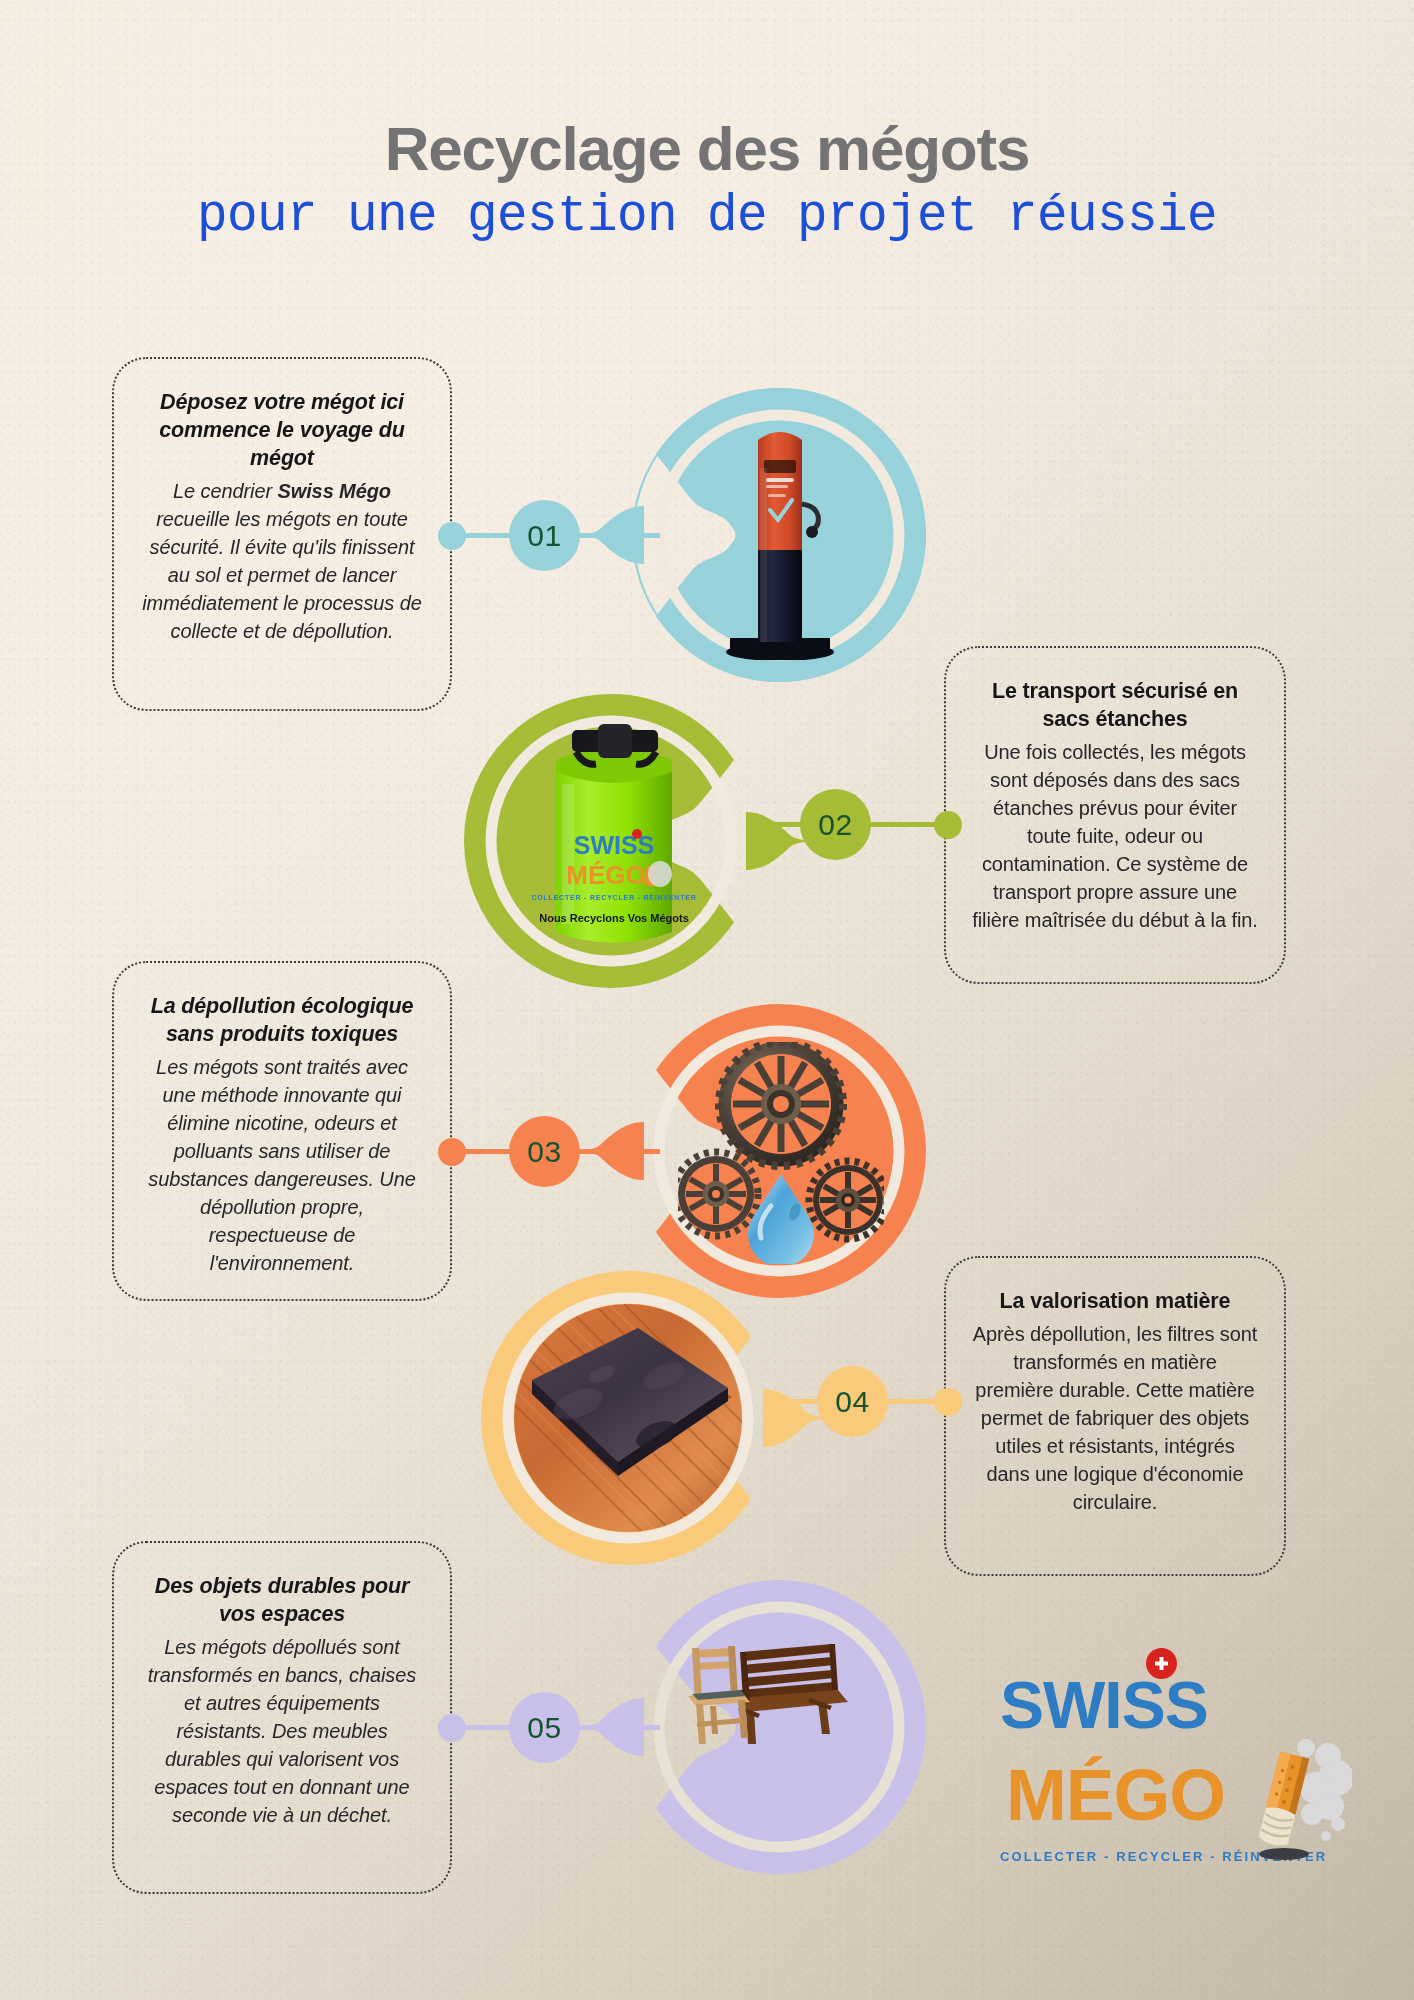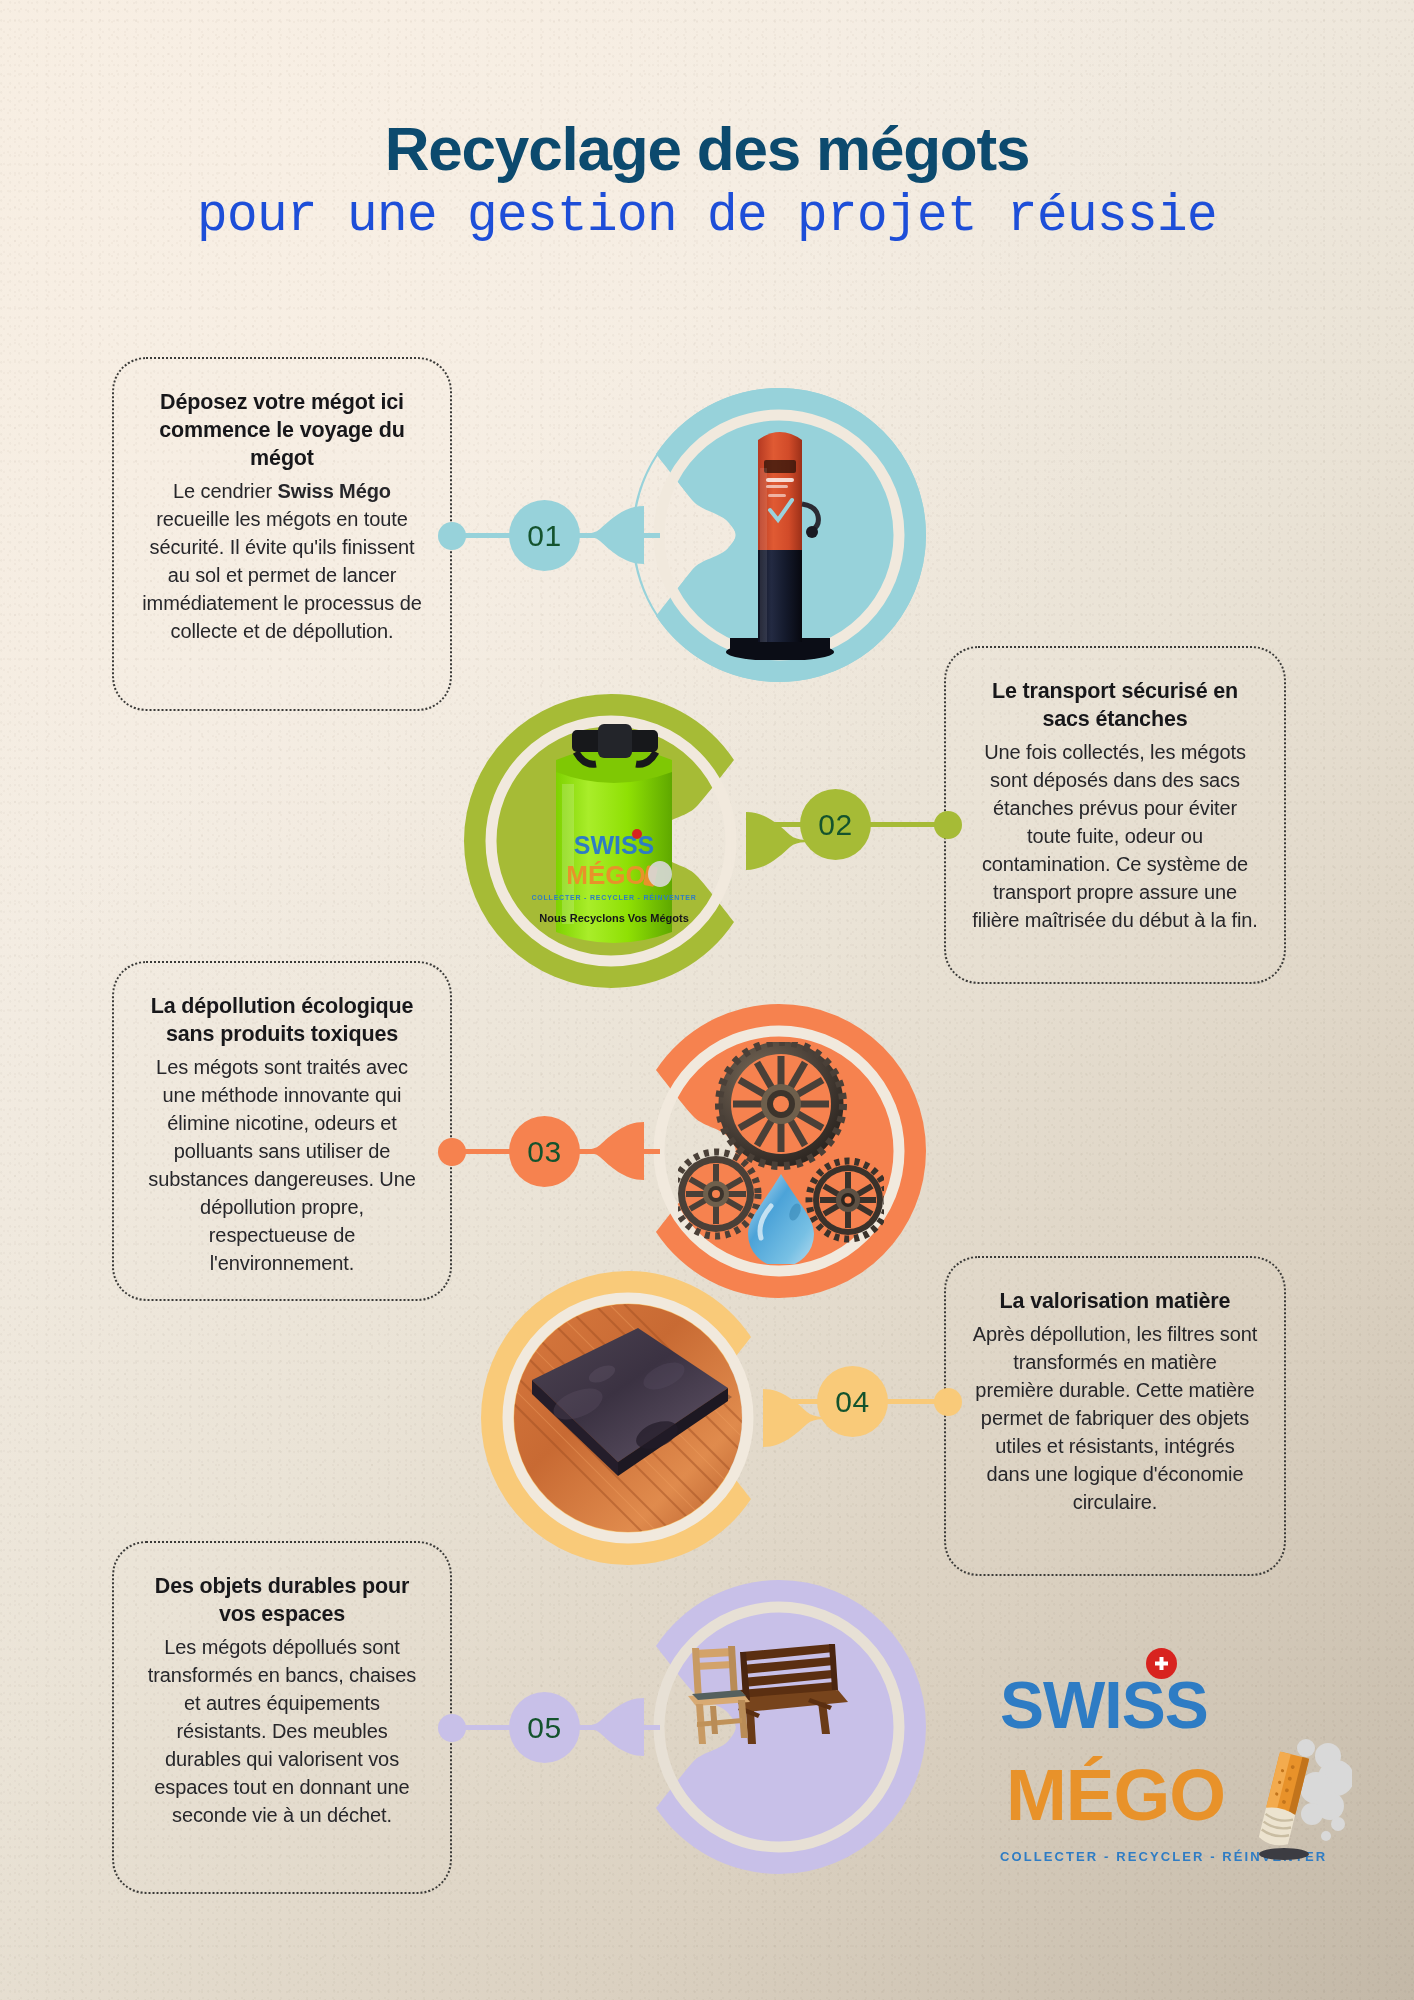--- a/index.html
+++ b/index.html
@@ -26,21 +26,21 @@
       radial-gradient(circle at 62% 71%, rgba(150,140,125,.18) 0 1px, transparent 1.4px),
       radial-gradient(circle at 88% 19%, rgba(150,140,125,.20) 0 1px, transparent 1.4px),
       radial-gradient(circle at 37% 89%, rgba(150,140,125,.16) 0 1px, transparent 1.4px);
     background-size: 9px 9px, 13px 13px, 17px 17px, 11px 11px;
   }
 
   
   #header { position: absolute; top: 116px; left: 0; width: 1414px; text-align: center; }
   #title {
     font-size: 62px; font-weight: 700; letter-spacing: -1.2px;
-    color: #0c4a6e; line-height: 1.06;
+    color: #737373; line-height: 1.06;
   }
   #subtitle {
     font-size: 51px; font-weight: 400; letter-spacing: -0.6px;
     color: #1d4ed8; line-height: 1.12; margin-top: 6px; font-family: Liberation Mono, monospace;
   }
 
   
   .card {
     position: absolute;
     border: 2.4px dotted #3a3a38;
@@ -52,21 +52,21 @@
   .card-title {
     font-size: 21.5px; font-weight: 700; color: #17171a;
     line-height: 1.30; letter-spacing: -.15px;
   }
   .card-body {
     font-size: 20px; font-weight: 400; color: #26262a;
     line-height: 1.40; margin-top: 4px; letter-spacing: -.1px;
   }
   .card-body b { font-weight: 700; }
 
-  .card-left  { left: 112px;  width: 340px; }
+  .card-left  { left: 112px;  width: 340px; font-style: italic; }
   .card-right { left: 944px;  width: 342px; }
 
   #card-1 { top: 357px; height: 354px; }
   #card-2 { top: 646px; height: 338px; }
   #card-3 { top: 961px; height: 340px; }
   #card-4 { top: 1256px; height: 320px; }
   #card-5 { top: 1541px; height: 353px; }
 
   
   .step-visual { position: absolute; }

